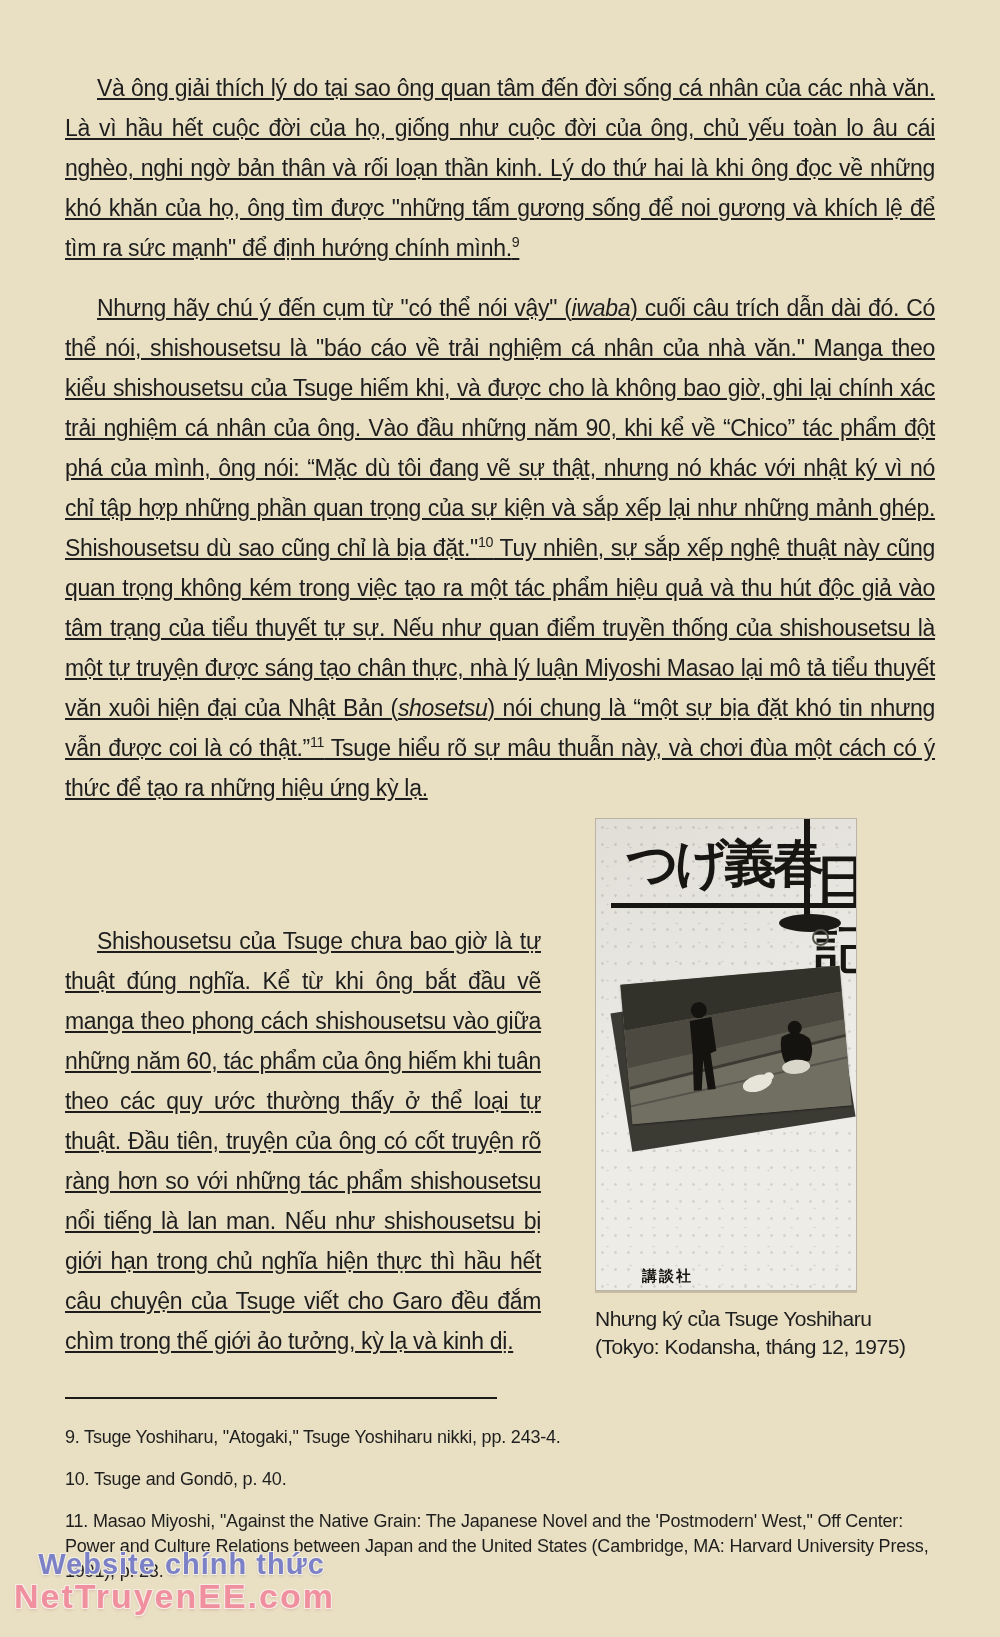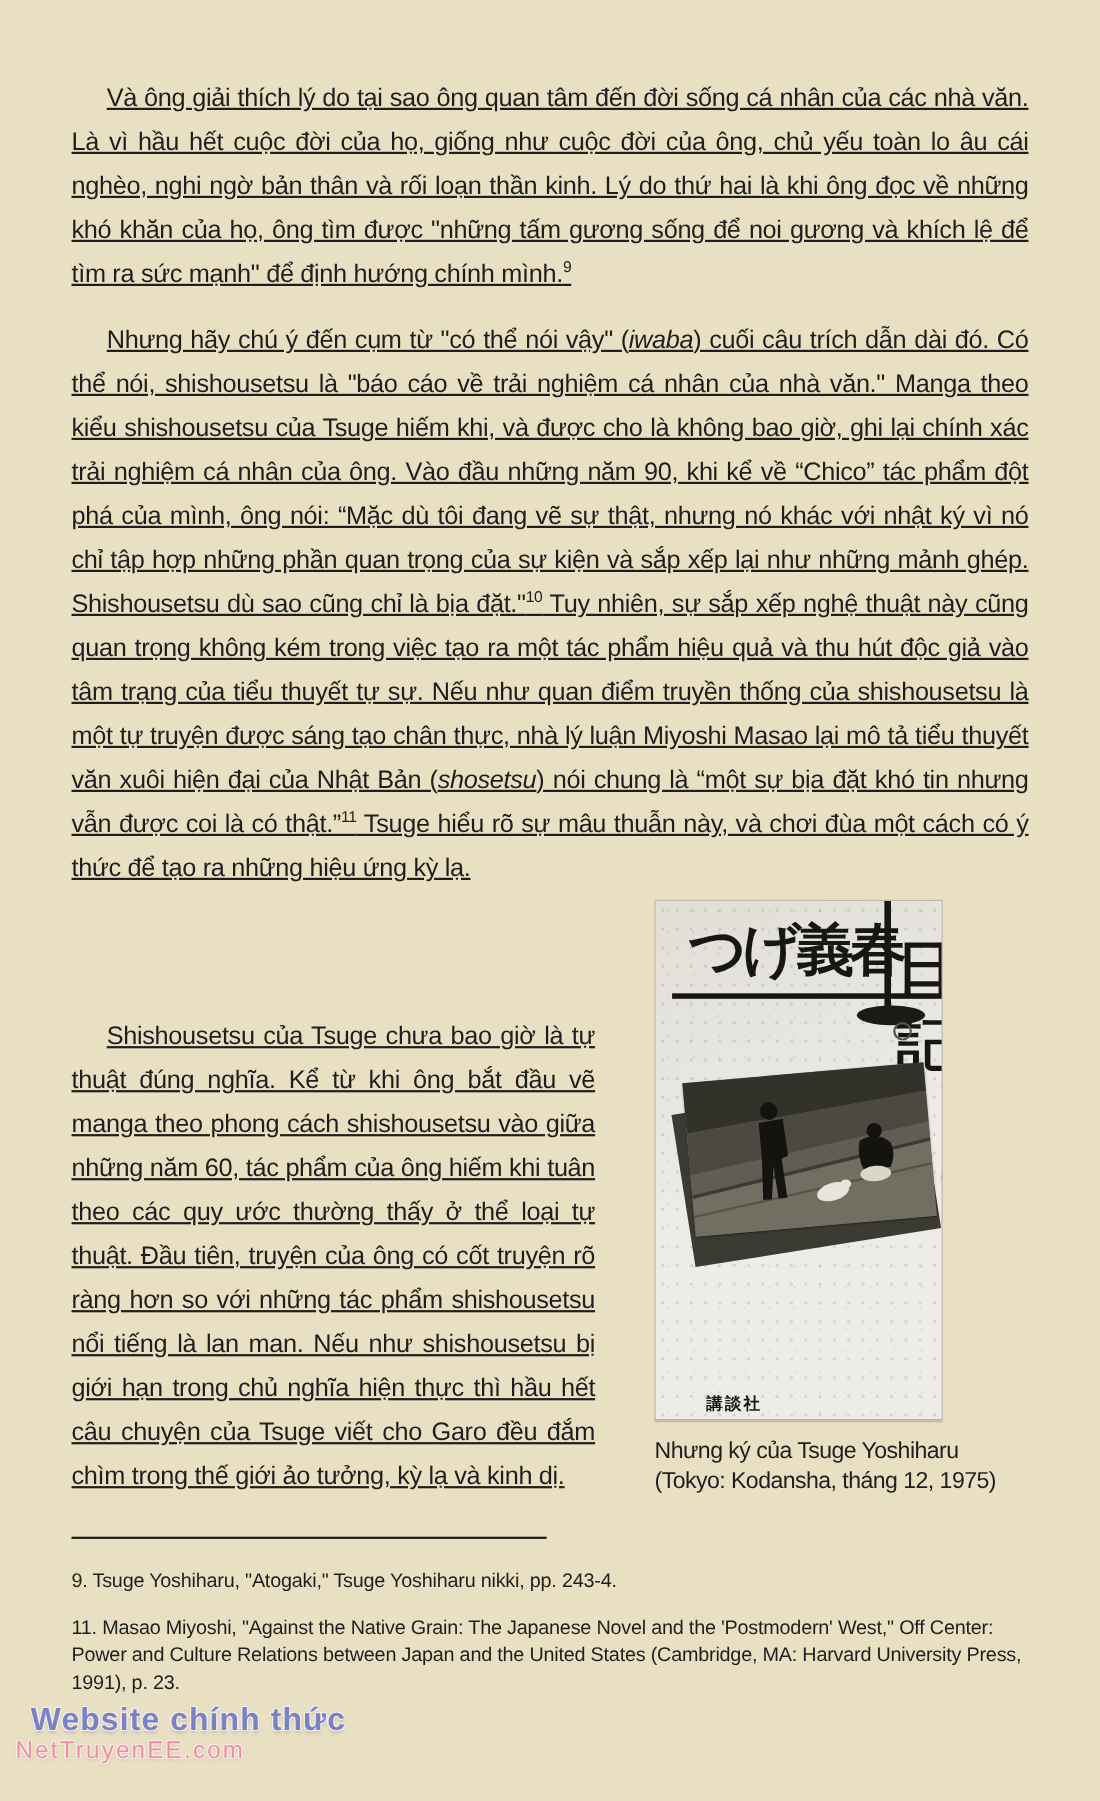--- a/index.html
+++ b/index.html
@@ -66,21 +66,21 @@
   #fn11{margin-top:17px;}
 
   
   .watermark{position:absolute;left:14px;top:1549px;line-height:1.05;}
   .wm-line1{
     font-size:29px;font-weight:bold;letter-spacing:1px;margin-left:14px;
     text-shadow:-1px -1px 0 #f2efe2,1px -1px 0 #f2efe2,-1px 1px 0 #f2efe2,1px 1px 0 #f2efe2,0 2px 3px rgba(120,120,160,.35);
     text-align:center;
   }
   .wm-line2{
-    font-size:22px;font-weight:normal;letter-spacing:2px;
+    font-size:34px;font-weight:bold;letter-spacing:2px;
     text-shadow:-1px -1px 0 #f7ece7,1px -1px 0 #f7ece7,-1px 1px 0 #f7ece7,1px 1px 0 #f7ece7,0 2px 3px rgba(180,120,130,.35);
   }
 </style>
 </head>
 <body style="background: rgb(233, 223, 194); color: rgb(30, 30, 30);">
 
 <div class="page">
 
   <p class="body-par" id="p1"><span>Và ông giải thích lý do tại sao ông quan tâm đến đời sống cá nhân của các nhà văn. Là vì hầu hết cuộc đời của họ, giống như cuộc đời của ông, chủ yếu toàn lo âu cái nghèo, nghi ngờ bản thân và rối loạn thần kinh. Lý do thứ hai là khi ông đọc về những khó khăn của họ, ông tìm được "những tấm gương sống để noi gương và khích lệ để tìm ra sức mạnh" để định hướng chính mình.</span><sup>9</sup></p>
 
@@ -129,20 +129,21 @@
       <figcaption class="figcaption">
         <div>Nhưng ký của Tsuge Yoshiharu</div>
         <div>(Tokyo: Kodansha, tháng 12, 1975)</div>
       </figcaption>
     </figure>
   </div>
 
   <hr class="fn-rule">
 
   <p class="footnote" id="fn9">9. Tsuge Yoshiharu, "Atogaki," Tsuge Yoshiharu nikki, pp. 243-4.</p>
+  <p class="footnote" id="fn10">10. Tsuge and Gondō, p. 40.</p>
   <p class="footnote" id="fn11">11. Masao Miyoshi, "Against the Native Grain: The Japanese Novel and the 'Postmodern' West," Off Center: Power and Culture Relations between Japan and the United States (Cambridge, MA: Harvard University Press, 1991), p. 23.</p>
 
   <div class="watermark">
     <div class="wm-line1" style="color: rgb(124, 128, 198);">Website chính thức</div>
     <div class="wm-line2" style="color: rgb(240, 144, 159);">NetTruyenEE.com</div>
   </div>
 
 </div>
 
 </body></html>

